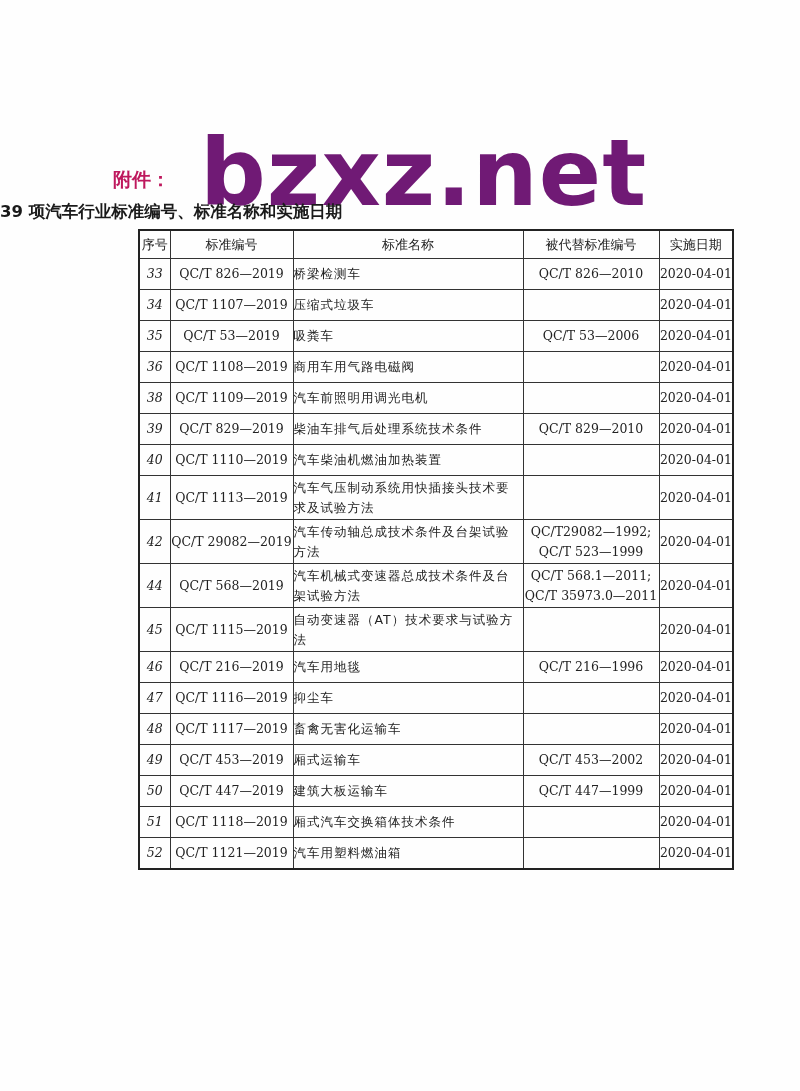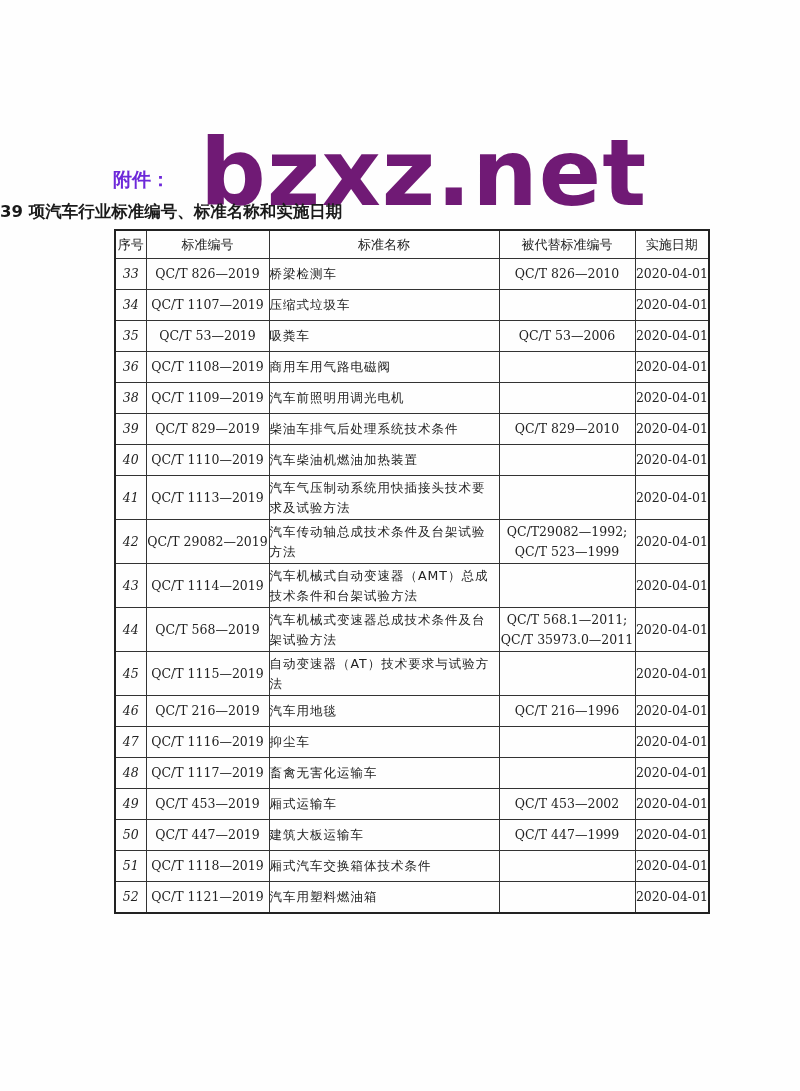--- a/index.html
+++ b/index.html
@@ -7,36 +7,36 @@
       width: 800px; height: 1091px; background: #fefefe; position: relative; overflow: hidden;
       font-family: "DejaVu Serif", "Liberation Serif", serif; color: #222;
     }
     .watermark {
       position: absolute; left: 200px; top: 128px;
       font-family: "DejaVu Sans", "Liberation Sans", sans-serif; font-weight: bold;
       font-size: 92px; letter-spacing: 1px; color: #701a75; line-height: 1; z-index: 0;
     }
     .attach {
       position: absolute; left: 113px; top: 167px; font-size: 19px; font-weight: bold;
-      font-family: "DejaVu Sans", "Liberation Sans", sans-serif; z-index: 1; color: #6d28d9;
+      font-family: "DejaVu Sans", "Liberation Sans", sans-serif; z-index: 1; color: #be185d;
     }
     .title {
       position: absolute; left: 0; width: 730px; top: 201px; 
       font-size: 16.5px; font-weight: bold; z-index: 1; color: #1a1a1a;
       font-family: "DejaVu Sans", "Liberation Sans", sans-serif;
     }
     table.std {
       position: absolute; left: 114px; top: 229px; width: 594px;
       border-collapse: collapse; z-index: 1; table-layout: fixed;
     }
     table.std th, table.std td {
       border: 1px solid #333; font-weight: normal; vertical-align: middle;
       font-size: 12.5px; line-height: 20px; padding: 0;
     }
-    table.std { border: 2px solid #222; }
+    table.std { border: 2px solid #222; margin-left: 24px; }
     table.std th {
       height: 27px; font-size: 13px;
       font-family: "DejaVu Sans", "Liberation Sans", sans-serif; text-align: center;
     }
     td.c-no { text-align: center; font-size: 11px; font-style: italic; }
     td.c-code { text-align: center; }
     td.c-name { text-align: left; padding-left: 6px; padding-right: 4px; font-family: "DejaVu Sans", "Liberation Sans", sans-serif; font-size: 12.5px; letter-spacing: 1px; }
     td.c-rep { text-align: center; }
     td.c-date { text-align: right; padding-right: 4px; font-size: 12px; }
     tr.r1 td { height: 30px; }
@@ -154,30 +154,20 @@
           <span class="line">汽车传动轴总成技术条件及台架试验</span>
           <span class="line">方法</span>
         </td>
         <td class="c-rep">
           <span class="line">QC/T29082—1992;</span>
           <span class="line">QC/T 523—1999</span>
         </td>
         <td class="c-date">2020-04-01</td>
       </tr>
       <tr class="r2">
-        <td class="c-no">43</td>
-        <td class="c-code">QC/T 1114—2019</td>
-        <td class="c-name">
-          <span class="line">汽车机械式自动变速器（AMT）总成</span>
-          <span class="line">技术条件和台架试验方法</span>
-        </td>
-        <td class="c-rep"></td>
-        <td class="c-date">2020-04-01</td>
-      </tr>
-      <tr class="r2">
         <td class="c-no">44</td>
         <td class="c-code">QC/T 568—2019</td>
         <td class="c-name">
           <span class="line">汽车机械式变速器总成技术条件及台</span>
           <span class="line">架试验方法</span>
         </td>
         <td class="c-rep">
           <span class="line">QC/T 568.1—2011;</span>
           <span class="line">QC/T 35973.0—2011</span>
         </td>

